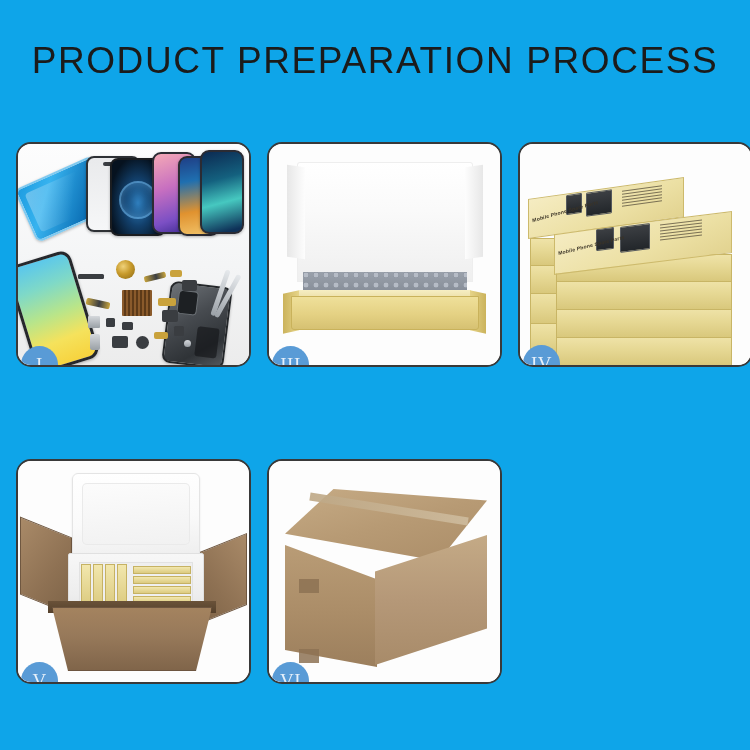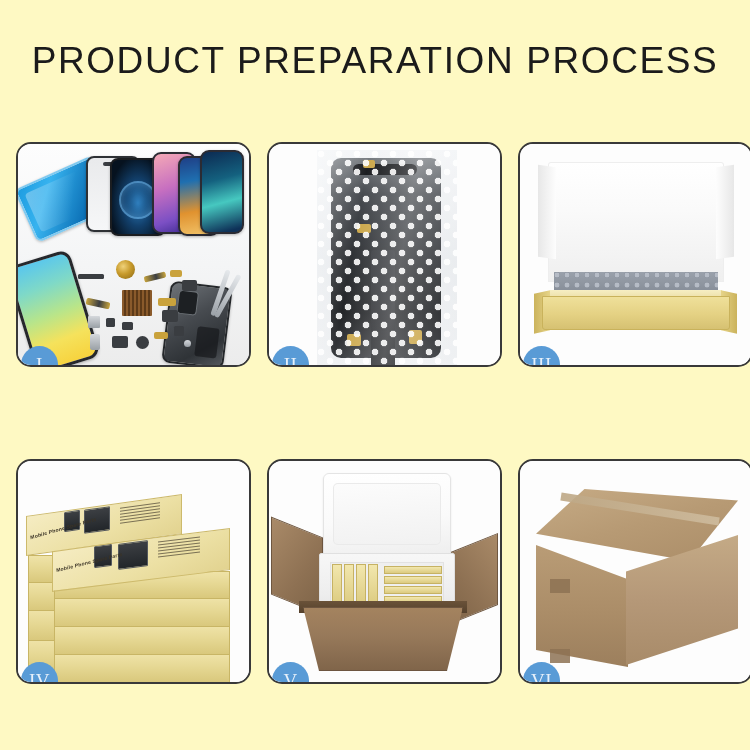--- a/index.html
+++ b/index.html
@@ -3,21 +3,21 @@
 <meta charset="utf-8">
 <title>Product Preparation Process</title>
 <style>
   * { box-sizing: border-box; margin: 0; padding: 0; }
   html, body {
     width: 750px; height: 750px;
     background: #ffffff;
     font-family: "Liberation Sans", sans-serif;
     overflow: hidden;
   }
-  .page { position: relative; width: 750px; height: 750px; background: #fef9c3; }
+  .page { position: relative; width: 750px; height: 750px; background: #0ea5e9; }
 
   
   .header { position: absolute; left: 0; top: 0; width: 750px; text-align: center; }
   .title {
     font-family: "Liberation Sans", sans-serif;
     font-size: 37px; font-weight: 400; letter-spacing: 1.6px;
     color: #1b1b1b; margin-top: 42px; line-height: 1.05;
     white-space: nowrap;
   }
   .subtitle {
@@ -375,38 +375,20 @@
           <div class="pt" style="left:96px;top:66px;width:10px;height:10px;"></div>
           <div class="pt silver" style="left:106px;top:80px;width:7px;height:7px;border-radius:50%;"></div>
         </div>
         <div class="tweez"></div>
       </div>
       <div class="badge">
         <span>I</span>
       </div>
     </div>
 
-    <div class="card r1">
-      <div class="card-photo p2">
-        <div class="bw-wrap">
-          <div class="bw-part">
-            <div class="bw-flex"></div>
-            <div class="bw-gold" style="position:absolute;left:32px;top:2px;width:12px;height:8px;"></div>
-            <div class="bw-gold" style="position:absolute;left:26px;top:66px;width:14px;height:9px;"></div>
-            <div class="bw-gold" style="position:absolute;left:16px;top:176px;width:14px;height:12px;"></div>
-            <div class="bw-gold" style="position:absolute;left:78px;top:172px;width:13px;height:14px;"></div>
-          </div>
-          <div class="bubbles"></div>
-          <div class="bubbles-sheen"></div>
-        </div>
-      </div>
-      <div class="badge">
-        <span>II</span>
-      </div>
-    </div>
 
     <div class="card r1">
       <div class="card-photo p3">
         <div class="b3-foam"></div>
         <div class="b3-wrap"></div>
         <div class="b3-box-inner"></div>
         <div class="b3-box-lend"></div>
         <div class="b3-box-rend"></div>
         <div class="b3-box-front"></div>
       </div>

